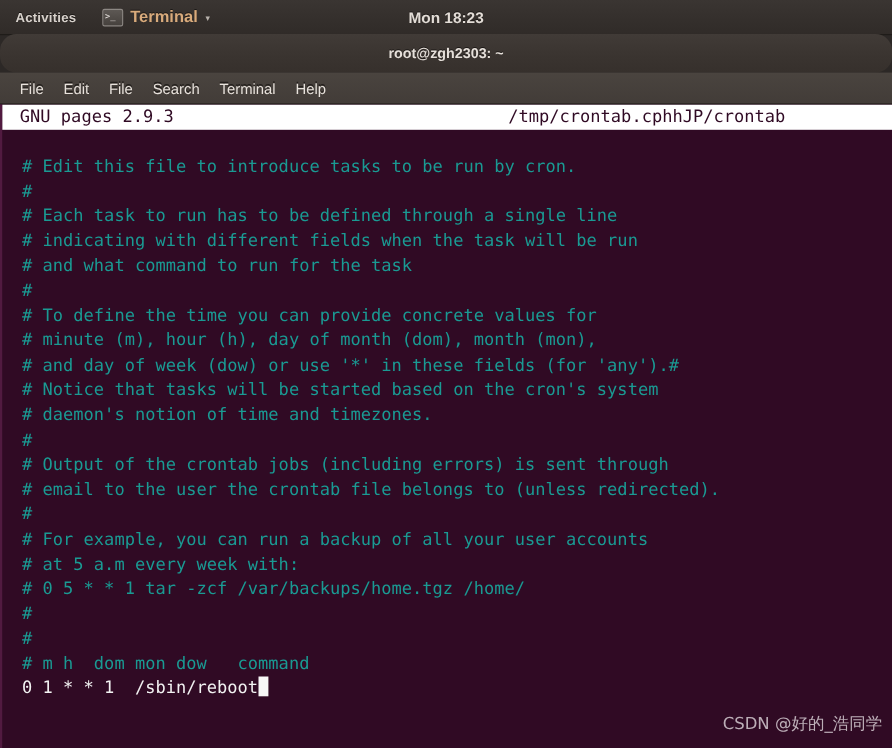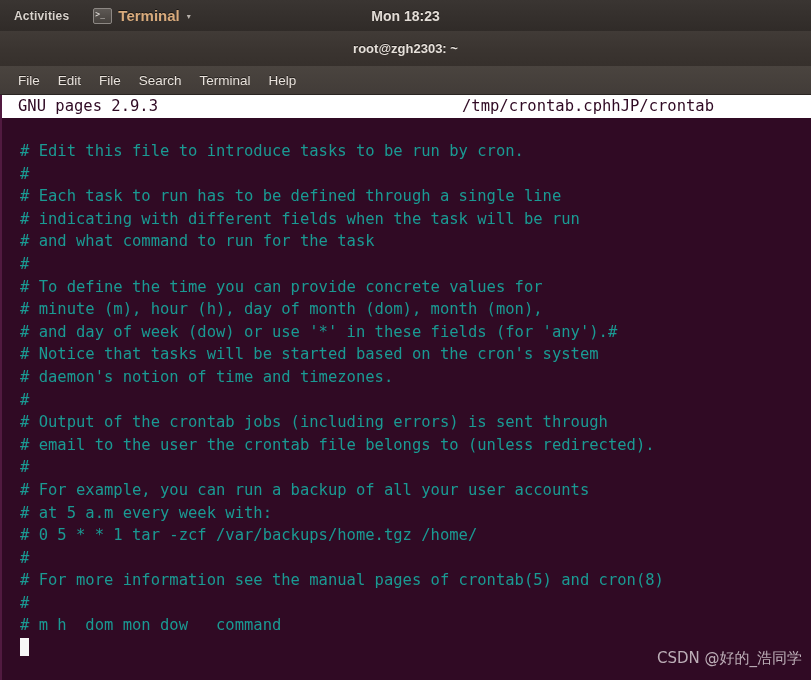--- a/index.html
+++ b/index.html
@@ -86,20 +86,21 @@
   #window-titlebar {
     position: absolute;
     left: 0; top: 31px;
     width: 811px;
     height: 35px;
     background: linear-gradient(to bottom, #413b37 0%, #3a3430 55%, #36302c 100%);
     display: flex;
     align-items: center;
     justify-content: center;
     font-family: "Liberation Sans", sans-serif;
+    border-radius: 15px;
   }
   #window-title {
     font-size: 13px;
     font-weight: bold;
     color: #e6e0da;
     text-shadow: 0 -1px 0 #1c1816;
   }
 
   
   #terminal-menubar {
@@ -245,20 +246,19 @@
       <div class="nano-line"><span># Notice that tasks will be started based on the cron's system</span></div>
       <div class="nano-line"><span># daemon's notion of time and timezones.</span></div>
       <div class="nano-line"><span>#</span></div>
       <div class="nano-line"><span># Output of the crontab jobs (including errors) is sent through</span></div>
       <div class="nano-line"><span># email to the user the crontab file belongs to (unless redirected).</span></div>
       <div class="nano-line"><span>#</span></div>
       <div class="nano-line"><span># For example, you can run a backup of all your user accounts</span></div>
       <div class="nano-line"><span># at 5 a.m every week with:</span></div>
       <div class="nano-line"><span># 0 5 * * 1 tar -zcf /var/backups/home.tgz /home/</span></div>
       <div class="nano-line"><span>#</span></div>
-      <div class="nano-line"><span># For more information see the manual pages of crontab(5) and cron(8)</span></div>
       <div class="nano-line"><span>#</span></div>
       <div class="nano-line"><span># m h  dom mon dow   command</span></div>
-      <div class="nano-line code"><span id="cursor-block"></span></div>
+      <div class="nano-line code"><span>0 1 * * 1  /sbin/reboot</span><span id="cursor-block"></span></div>
     </div>
 
   <div id="csdn-watermark">CSDN @好的_浩同学</div>
 </div>
 
 </body></html>

